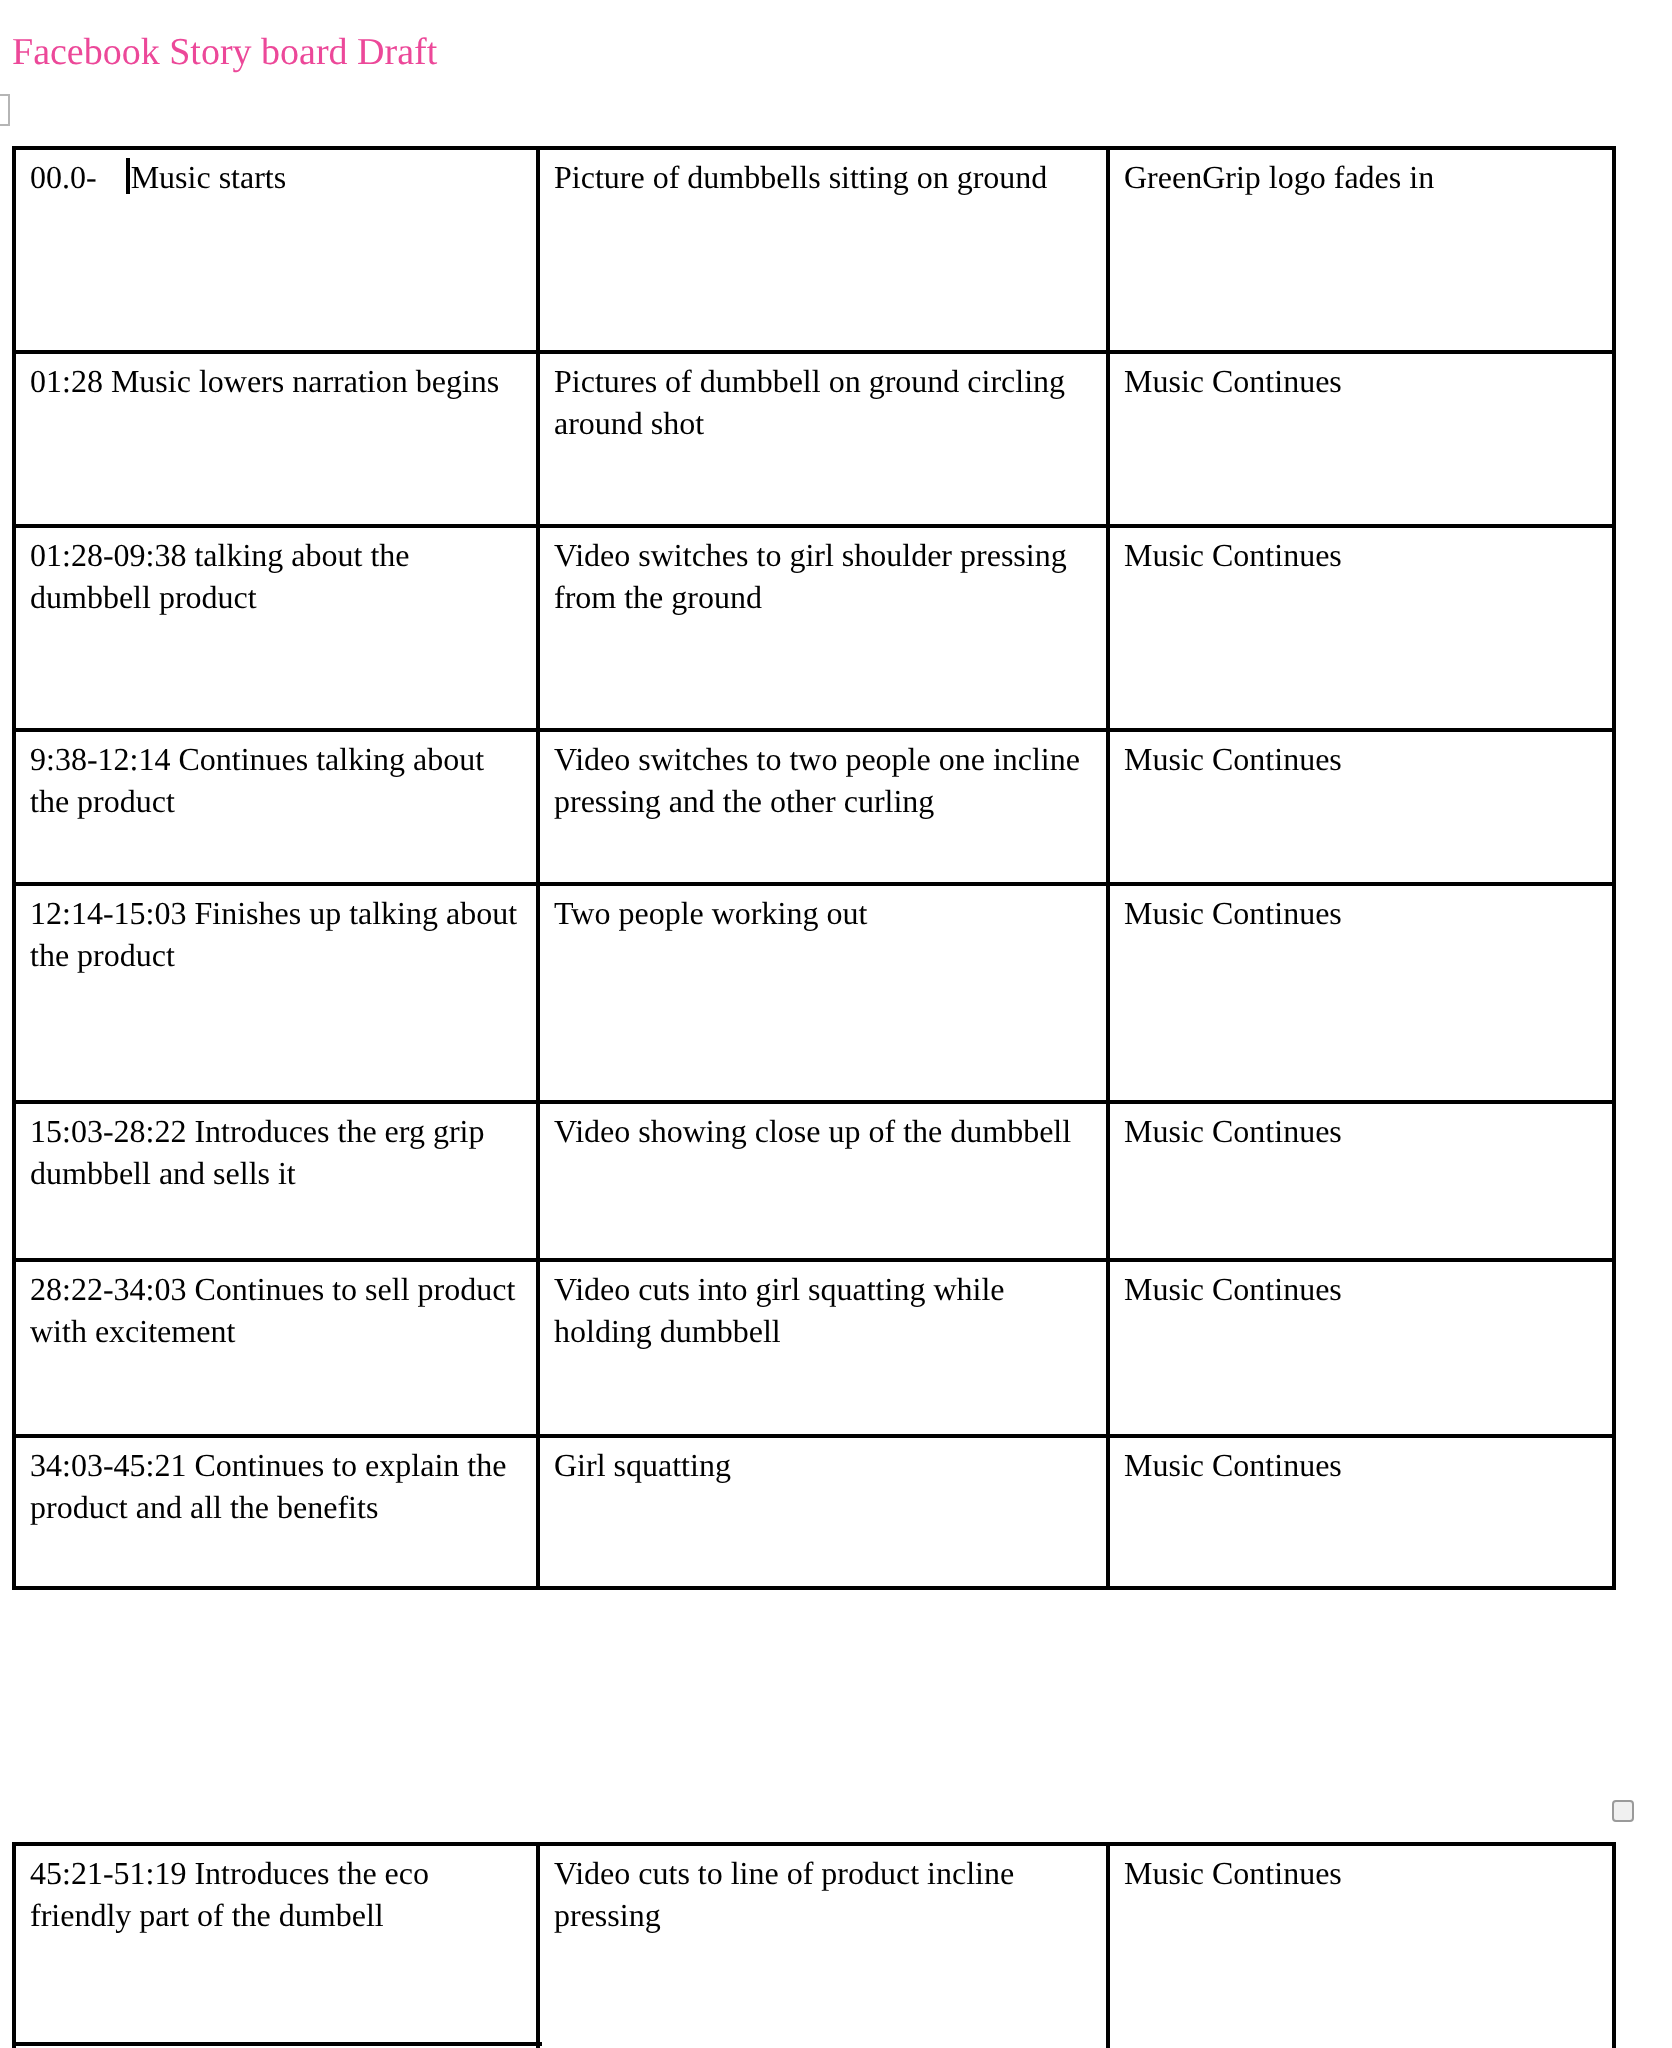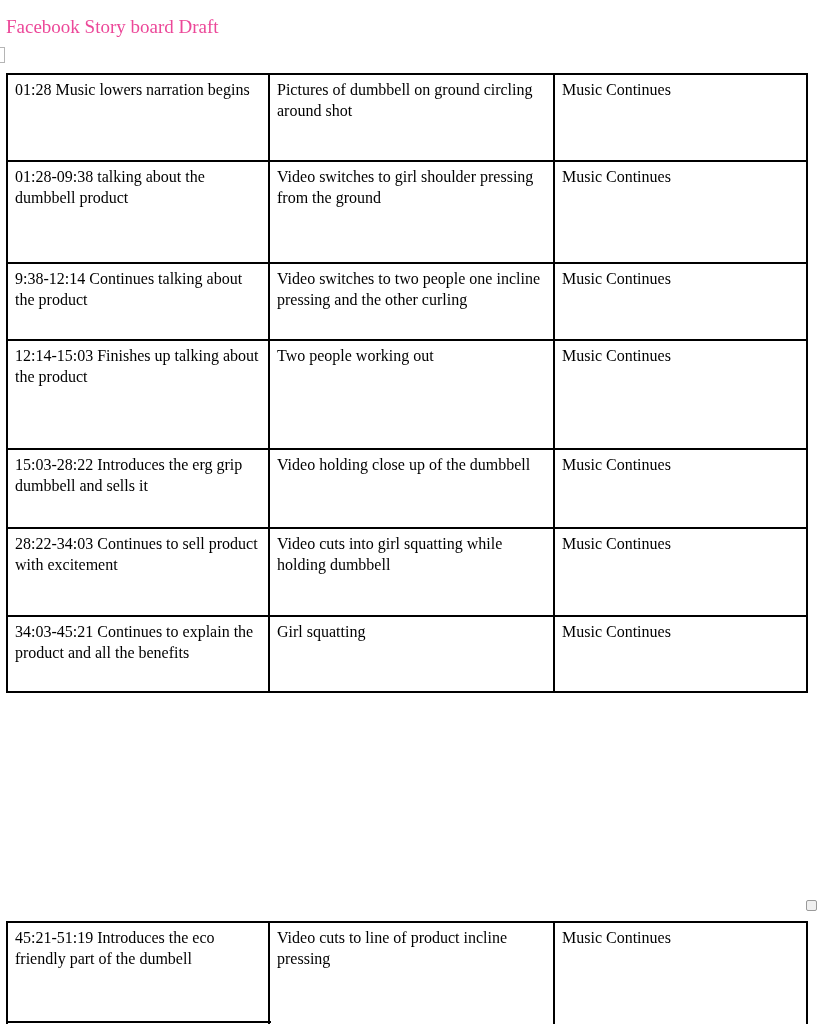--- a/index.html
+++ b/index.html
@@ -93,20 +93,25 @@
 
   <div class="anchor-partial"></div>
 
   <table class="storyboard" id="table1">
     <colgroup>
       <col class="col-audio">
         <col class="col-visual">
         <col class="col-notes">
     </colgroup>
     <tbody>
+        <tr style="height:102px">
+      <td><span>00.0-</span><span class="tab-space"></span><span class="caret"></span><span>Music starts</span></td>
+      <td><span>Picture of dumbbells sitting on ground</span></td>
+      <td><span>GreenGrip logo fades in</span></td>
+    </tr>
     <tr style="height:87px">
       <td><span>01:28 Music lowers narration begins</span></td>
       <td><span>Pictures of dumbbell on ground circling around shot</span></td>
       <td><span>Music Continues</span></td>
     </tr>
     <tr style="height:102px">
       <td><span>01:28-09:38 talking about the dumbbell product</span></td>
       <td><span>Video switches to girl shoulder pressing from the ground</span></td>
       <td><span>Music Continues</span></td>
     </tr>
@@ -115,21 +120,21 @@
       <td><span>Video switches to two people one incline pressing and the other curling</span></td>
       <td><span>Music Continues</span></td>
     </tr>
     <tr style="height:109px">
       <td><span>12:14-15:03 Finishes up talking about the product</span></td>
       <td><span>Two people working out</span></td>
       <td><span>Music Continues</span></td>
     </tr>
     <tr style="height:79px">
       <td><span>15:03-28:22 Introduces the erg grip dumbbell and sells it</span></td>
-      <td><span>Video holding close up of the dumbbell</span></td>
+      <td><span>Video showing close up of the dumbbell</span></td>
       <td><span>Music Continues</span></td>
     </tr>
     <tr style="height:88px">
       <td><span>28:22-34:03 Continues to sell product with excitement</span></td>
       <td><span>Video cuts into girl squatting while holding dumbbell</span></td>
       <td><span>Music Continues</span></td>
     </tr>
     <tr style="height:76px">
       <td><span>34:03-45:21 Continues to explain the product and all the benefits</span></td>
       <td><span>Girl squatting</span></td>

